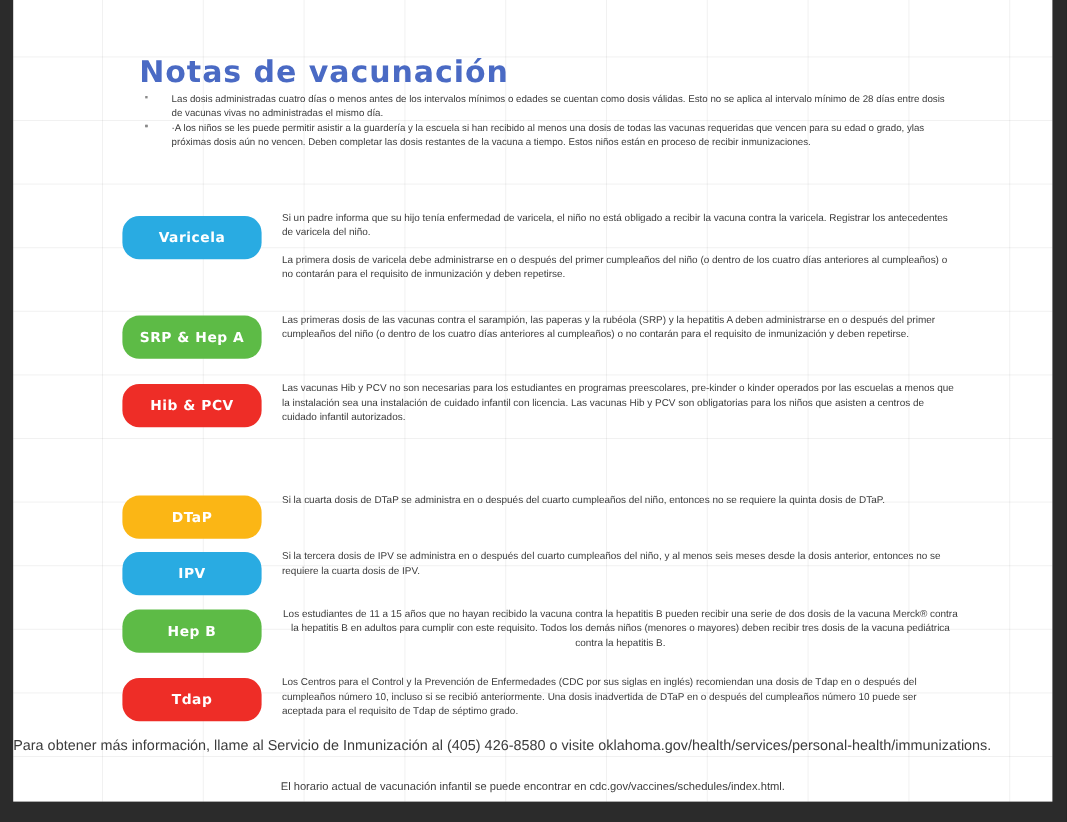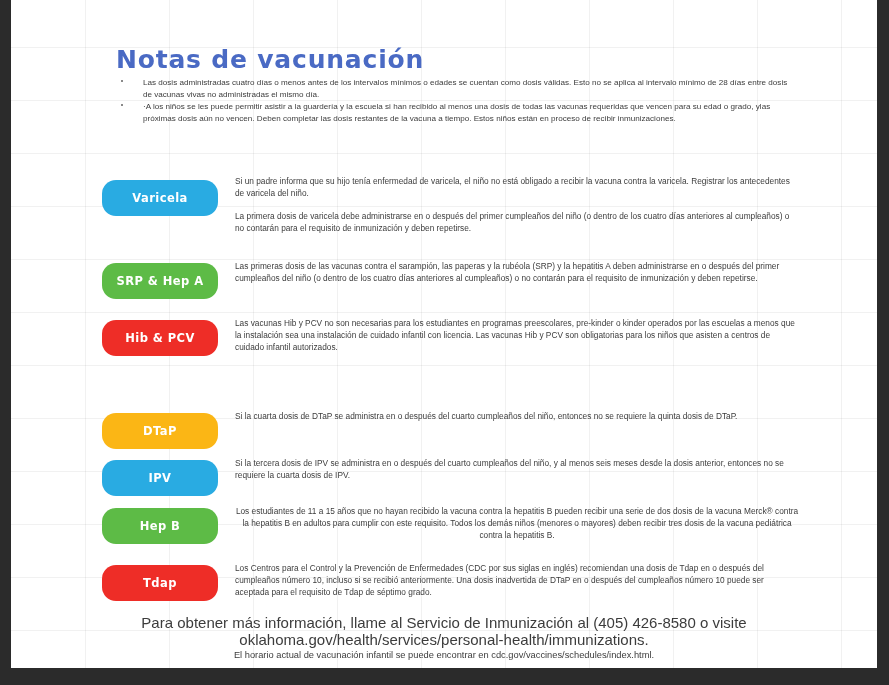--- a/index.html
+++ b/index.html
@@ -112,22 +112,21 @@
     line-height: 11.9px;
     color: #3c3c3c;
     margin: 0 2px 11px 0;
   }
   .para:last-child { margin-bottom: 0; }
   .footer-line1 {
     position: absolute;
     top: 614px;
     left: 0;
     width: 100%;
-    text-align: center;
-    font-size: 15px;
+    font-size: 12px;
     color: #3c3c3c;
   }
   .footer-line2 {
     position: absolute;
     top: 630px;
     left: 0;
     width: 100%;
     text-align: center;
     font-size: 9.3px;
     color: #3c3c3c;

